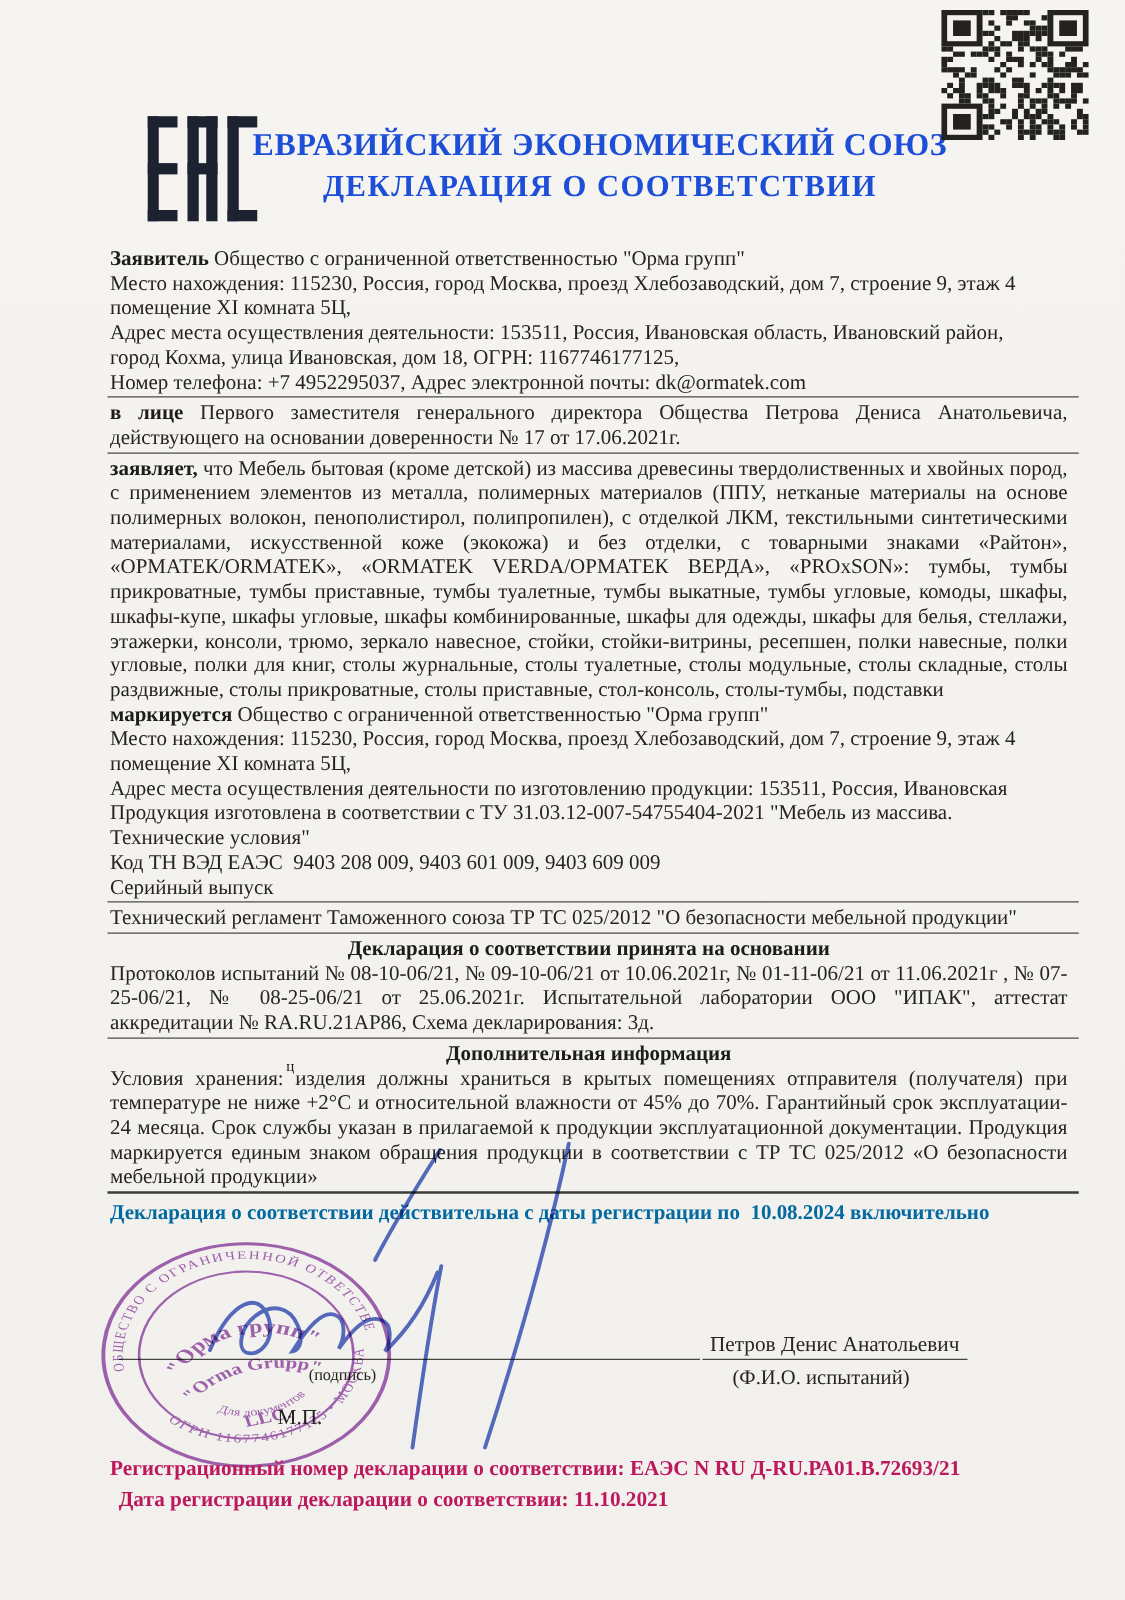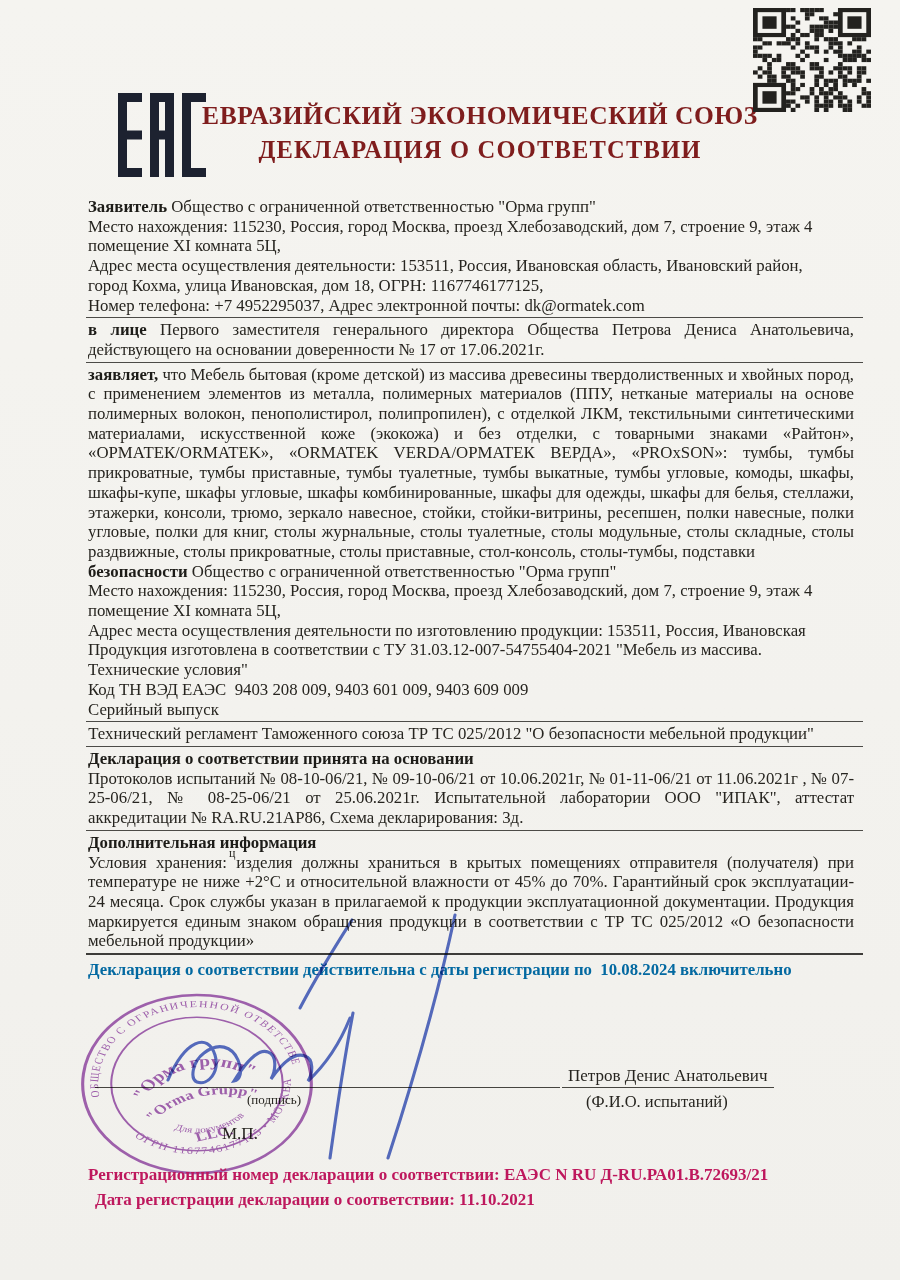--- a/index.html
+++ b/index.html
@@ -7,37 +7,37 @@
     width:900px;height:1280px;position:relative;overflow:hidden;
     background:linear-gradient(180deg,#f5f4f0 0%,#f3f2ee 55%,#f1f0ec 100%);
     font-family:"Liberation Serif","DejaVu Serif",serif;
     color:#26241f;
   }
   .page{position:absolute;inset:0;}
   
   .eac-logo{position:absolute;left:118px;top:92px;width:88px;height:86px;}
   .title{
     position:absolute;left:190px;top:99px;width:580px;text-align:center;
-    font-weight:bold;color:#7f1d1d;line-height:33.5px;
+    font-weight:bold;color:#1d4ed8;line-height:33.5px;
   }
   .title .t1{font-size:25.5px;letter-spacing:.6px;}
   .title .t2{font-size:24.5px;letter-spacing:1.2px;}
   .qr{position:absolute;left:753px;top:8px;width:118px;height:104px;}
   
   .content{
     position:absolute;left:88px;top:197px;width:766px;
     font-size:16.8px;line-height:19.7px;
   }
   .line{white-space:pre-wrap;}
   .just{text-align:justify;margin:0;}
   p{margin:0;}
-  b,.b{font-weight:bold;color:#1d1c18;}
+  b,.b{font-weight:bold;color:#1d1c18;text-align:center;}
   .rule{height:0;border-top:1.6px solid #4c4b47;margin:2px 0 2px -2px;width:777px;}
   .rule.thick{border-top-width:2.2px;border-top-color:#3d3c39;}
-  .compliance-text{max-width:726px;text-align:center;}
+  .compliance-text{max-width:726px;}
   .validity{font-weight:bold;white-space:pre-wrap;padding-top:3px;color:#0369a1;}
   
   .sig-line{position:absolute;left:95px;top:1071px;width:465px;border-bottom:1.7px solid #45443f;height:16px;}
   .sig-caption{position:absolute;left:216px;top:1092px;font-size:13px;margin-left:31px;}
   .mp{position:absolute;left:222px;top:1124px;font-size:17px;}
   .fio-name{position:absolute;left:562px;top:1066px;font-size:17px;border-bottom:1.5px solid #45443f;padding:0 6px 1px 6px;}
   .fio-caption{position:absolute;left:586px;top:1092px;font-size:16.5px;}
   .registration{position:absolute;left:88px;top:1163px;font-weight:bold;font-size:17px;line-height:24.5px;color:#be185d;}
   .registration .r2{padding-left:7px;}
   .artifact{position:absolute;left:229px;top:846px;font-size:12px;color:#26241f;}
@@ -311,21 +311,21 @@
 
     <div class="rule"></div>
 
     <p class="just"><b>в лице</b>  <span>Первого заместителя генерального директора Общества Петрова Дениса Анатольевича, действующего на основании доверенности № 17 от 17.06.2021г.</span></p>
 
     <div class="rule"></div>
 
     <p class="just"><b>заявляет,</b> <span>что Мебель бытовая (кроме детской) из массива древесины твердолиственных и хвойных пород, с применением элементов из металла, полимерных материалов (ППУ, нетканые материалы на основе полимерных волокон, пенополистирол, полипропилен), с отделкой ЛКМ, текстильными синтетическими материалами, искусственной коже (экокожа) и без отделки, с товарными знаками «Райтон», «ОРМАТЕК/ORMATEK», «ORMATEK VERDA/ОРМАТЕК ВЕРДА», «PROxSON»: тумбы, тумбы прикроватные, тумбы приставные, тумбы туалетные, тумбы выкатные, тумбы угловые, комоды, шкафы, шкафы-купе, шкафы угловые, шкафы комбинированные, шкафы для одежды, шкафы для белья, стеллажи, этажерки, консоли, трюмо, зеркало навесное, стойки, стойки-витрины, ресепшен, полки навесные, полки угловые, полки для книг, столы журнальные, столы туалетные, столы модульные, столы складные, столы раздвижные, столы прикроватные, столы приставные, стол-консоль, столы-тумбы, подставки</span></p>
 
     <div>
-      <div class="line"><b>безопасности</b> <span>Общество с ограниченной ответственностью "Орма групп"</span></div>
+      <div class="line"><b>маркируется</b> <span>Общество с ограниченной ответственностью "Орма групп"</span></div>
       <div class="line">Место нахождения: 115230, Россия, город Москва, проезд Хлебозаводский, дом 7, строение 9, этаж 4</div>
       <div class="line">помещение XI комната 5Ц,</div>
       <div class="line">Адрес места осуществления деятельности по изготовлению продукции: 153511, Россия, Ивановская</div>
       <div class="line">Продукция изготовлена в соответствии с ТУ 31.03.12-007-54755404-2021 "Мебель из массива.</div>
       <div class="line">Технические условия"</div>
       <div class="line">Код ТН ВЭД ЕАЭС  9403 208 009, 9403 601 009, 9403 609 009</div>
       <div class="line">Серийный выпуск</div>
     </div>
 
     <div class="rule"></div>

